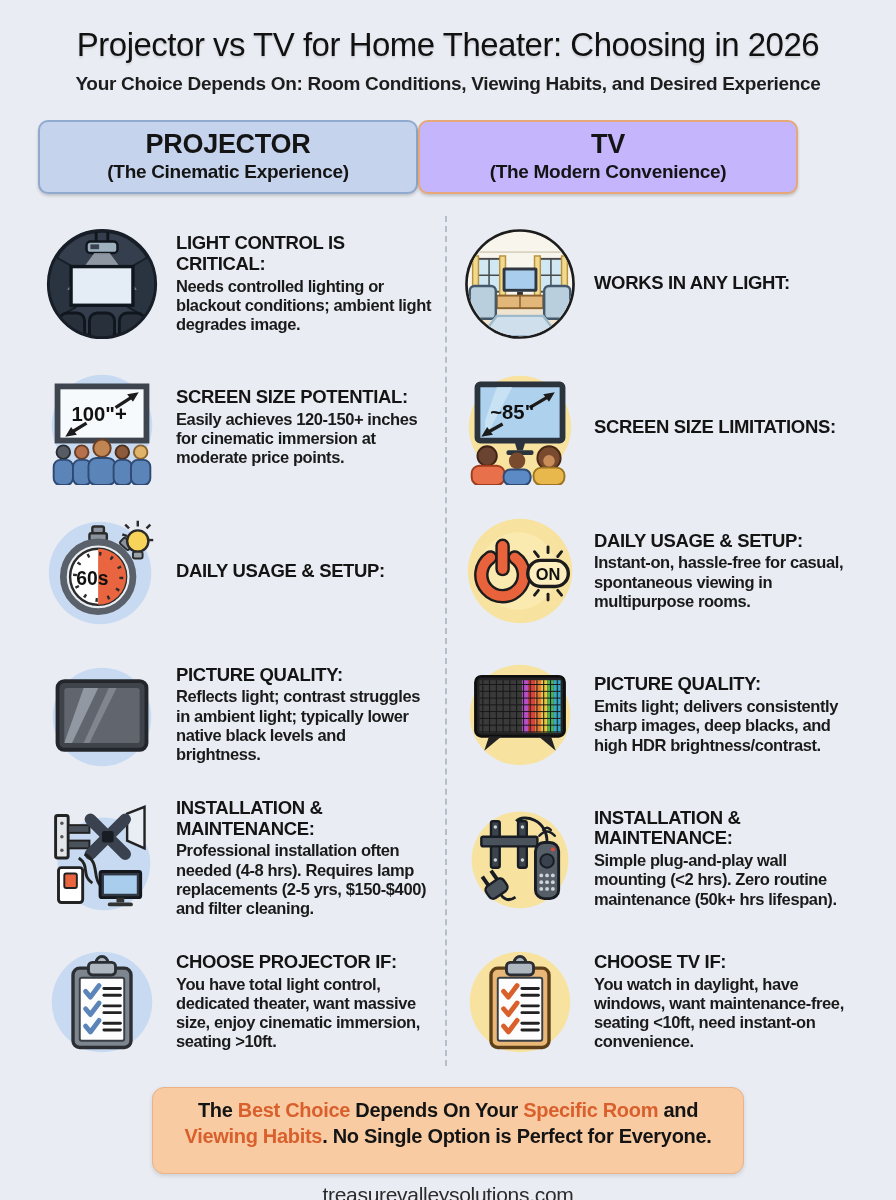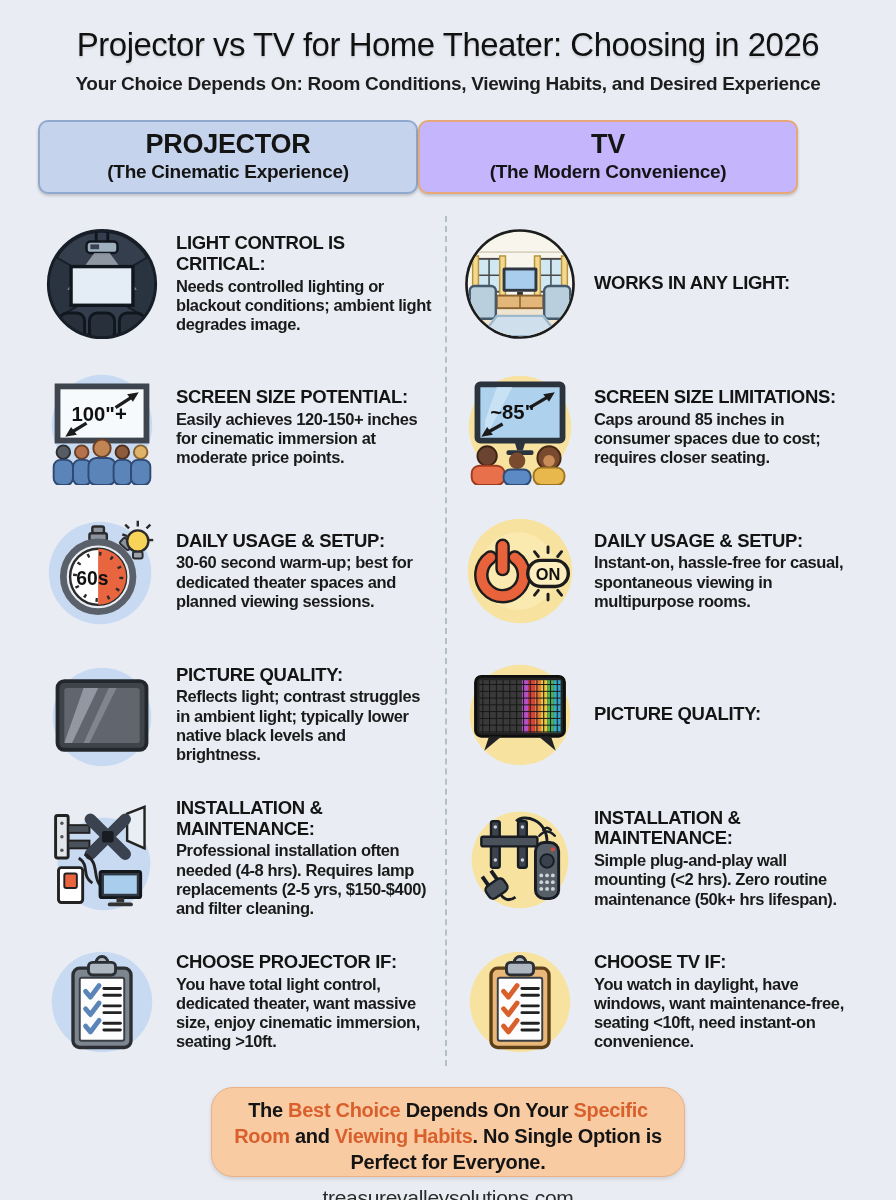--- a/index.html
+++ b/index.html
@@ -35,22 +35,22 @@
   .col { width:402px; display:flex; flex-direction:column; }
   .divider { width:0; border-left:2px dashed #b5bfca; margin:4px 5px 8px 9px; }
   .cell { height:143.6px; display:flex; align-items:center; gap:16px; padding-left:10px; }
   .icon-wrap { width:116px; height:116px; flex:0 0 116px; }
   .icon-wrap svg { display:block; width:100%; height:100%; }
   .cell-text { flex:1; padding-right:2px; }
   .cell-heading { font-size:18.5px; font-weight:bold; letter-spacing:-0.35px; line-height:1.12; }
   .cell-body { font-size:16.5px; font-weight:bold; letter-spacing:-0.4px; line-height:1.17; margin-top:2px; color:#1a1a1a; }
 
   .banner {
-    width:474px; margin:13px auto 0; background:#f8cba3; border:1px solid #ecb184;
-    border-radius:22px; padding:9px 18px 1px; text-align:center;
+    width:592px; margin:13px auto 0; background:#f8cba3; border:1px solid #ecb184;
+    border-radius:12px; padding:9px 18px 24px; text-align:center;
     font-size:20px; font-weight:bold; letter-spacing:-0.3px; line-height:1.3;
     box-shadow:0 2px 4px rgba(0,0,0,0.12);
   }
   .footer { text-align:center; font-size:21px; letter-spacing:-0.3px; margin-top:9px; color:#2b2b2b; }
 
   svg text { font-family:"Liberation Sans", sans-serif; font-weight:bold; }
 </style>
 </head>
 <body>
 
@@ -148,21 +148,20 @@
             <rect x="92" y="40" width="10" height="7" rx="2" fill="#9aa2ab" stroke="#2b2b2b" stroke-width="2"></rect>
             <line x1="84" y1="12" x2="88" y2="16" stroke="#2b2b2b" stroke-width="2.5"></line>
             <line x1="97" y1="8" x2="97" y2="14" stroke="#2b2b2b" stroke-width="2.5"></line>
             <line x1="110" y1="12" x2="106" y2="16" stroke="#2b2b2b" stroke-width="2.5"></line>
             <line x1="113" y1="28" x2="108" y2="28" stroke="#2b2b2b" stroke-width="2.5"></line>
             <line x1="86" y1="24" x2="81" y2="22" stroke="#2b2b2b" stroke-width="2.5"></line>
           </svg>
         </div>
         <div class="cell-text">
           <div class="cell-heading">DAILY USAGE &amp; SETUP:</div>
-          <div class="cell-body">30-60 second warm-up; best for dedicated theater spaces and planned viewing sessions.</div>
         </div>
       </div>
 
       <div class="cell">
         <div class="icon-wrap">
           <svg viewBox="0 0 120 120">
             <circle cx="60" cy="62" r="51" fill="#c7daf2"></circle>
             <rect x="14" y="25" width="92" height="71" rx="7" fill="#3f444b" stroke="#23272c" stroke-width="4"></rect>
             <rect x="21" y="32" width="78" height="57" rx="3" fill="#61666e"></rect>
             <polygon points="41,32 56,32 29,89 21,89" fill="#9aa1aa" opacity="0.85"></polygon>
@@ -294,21 +293,20 @@
             <rect x="10" y="100" width="34" height="20" rx="8" fill="#e8714c" stroke="#a03c1e" stroke-width="2"></rect>
             <circle cx="57" cy="95" r="8.5" fill="#7a4a2e" stroke="#4628156" stroke-width="2"></circle>
             <rect x="43" y="104" width="28" height="16" rx="7" fill="#5b8ac4" stroke="#2f4a74" stroke-width="2"></rect>
             <circle cx="90" cy="92" r="12" fill="#7a4a2e" stroke="#462815" stroke-width="2"></circle>
             <circle cx="90" cy="95" r="6" fill="#c98d5a"></circle>
             <rect x="74" y="102" width="32" height="18" rx="8" fill="#e8b84c" stroke="#9c7422" stroke-width="2"></rect>
           </svg>
         </div>
         <div class="cell-text">
           <div class="cell-heading">SCREEN SIZE LIMITATIONS:</div>
-          <div class="cell-body">Caps around 85 inches in consumer spaces due to cost; requires closer seating.</div>
         </div>
       </div>
 
       <div class="cell">
         <div class="icon-wrap">
           <svg viewBox="0 0 120 120">
             <circle cx="60" cy="60" r="54" fill="#f8e2a0"></circle>
             <circle cx="58" cy="60" r="40" fill="#fbeab0"></circle>
             <path d="M29.4,46 A22,22 0 1 0 54.6,46" fill="none" stroke="#1c1c1c" stroke-width="15" stroke-linecap="round"></path>
             <path d="M29.4,46 A22,22 0 1 0 54.6,46" fill="none" stroke="#e8633c" stroke-width="10" stroke-linecap="round"></path>
@@ -347,20 +345,21 @@
             <rect x="81.8" y="24" width="6.6" height="54" fill="#eec83e"></rect>
             <rect x="88.4" y="24" width="6.6" height="54" fill="#4cb454"></rect>
             <rect x="95" y="24" width="7" height="54" fill="#38a8c8"></rect>
             <rect x="18" y="24" width="84" height="54" fill="url(#pxgrid)"></rect>
             <polygon points="28,82 41,82 23,97" fill="#222222"></polygon>
             <polygon points="79,82 92,82 97,97" fill="#222222"></polygon>
           </svg>
         </div>
         <div class="cell-text">
           <div class="cell-heading">PICTURE QUALITY:</div>
+          <div class="cell-body">Emits light; delivers consistently sharp images, deep blacks, and high HDR brightness/contrast.</div>
         </div>
       </div>
 
       <div class="cell">
         <div class="icon-wrap">
           <svg viewBox="0 0 120 120">
             <circle cx="60" cy="62" r="50" fill="#f8e2a0"></circle>
             <path d="M88,44 C88,20 64,14 56,22" fill="none" stroke="#181d24" stroke-width="3"></path>
             <rect x="30" y="22" width="9" height="48" rx="2" fill="#3c434c" stroke="#181d24" stroke-width="2.5"></rect>
             <rect x="58" y="22" width="9" height="48" rx="2" fill="#3c434c" stroke="#181d24" stroke-width="2.5"></rect>

